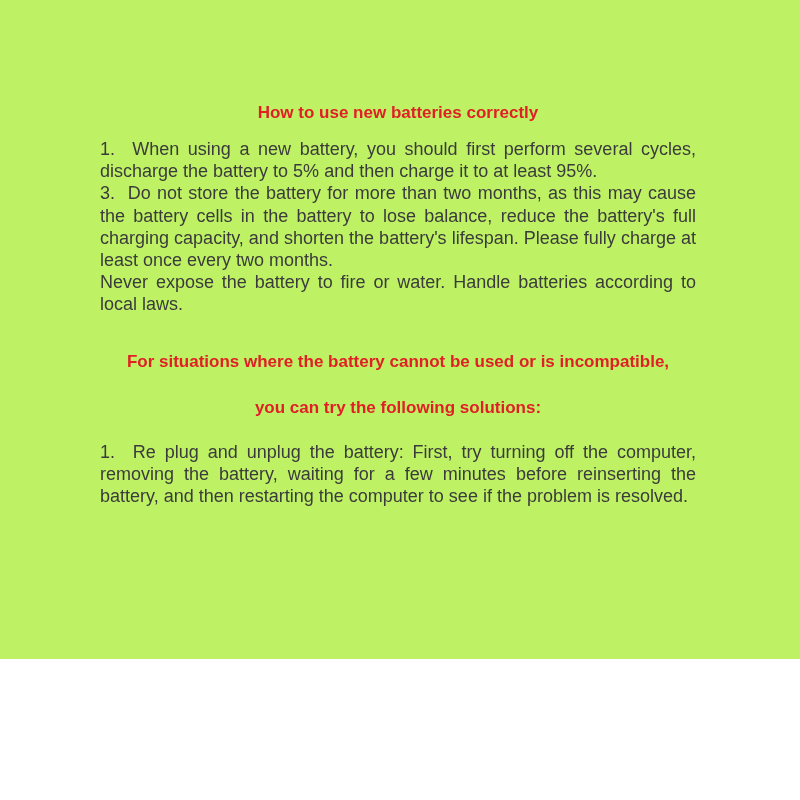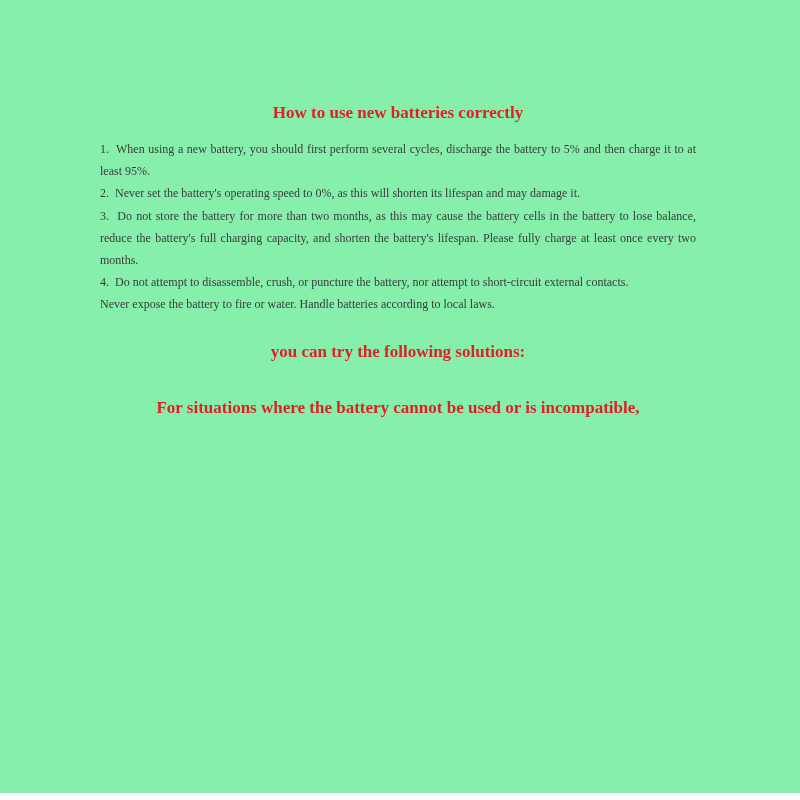--- a/index.html
+++ b/index.html
@@ -3,23 +3,23 @@
 <meta charset="utf-8">
 <style>
   html, body {
     margin: 0;
     padding: 0;
     background: #ffffff;
   }
   .page {
     position: relative;
     width: 800px;
-    height: 793px;
-    background: #86efac;
-    font-family: Liberation Serif, serif;
+    height: 659px;
+    background: #bef264;
+    font-family: Liberation Sans, sans-serif;
     overflow: hidden;
   }
   .content {
     position: absolute;
     top: 103px;
     left: 100px;
     width: 596px;
   }
   .doc-heading {
     color: #e01f26;
@@ -34,39 +34,38 @@
   }
   .heading-2 {
     margin-top: 36px;
   }
   .heading-3 {
     margin-top: 26px;
     margin-bottom: 23px;
   }
   .body-text {
     color: #3b3b3b;
-    font-size: 12px;
+    font-size: 18px;
     line-height: 22.2px;
     text-align: justify;
     white-space: pre-wrap;
     margin: 0;
   }
 </style>
 </head>
 <body>
 
 <div class="page">
   <div class="content">
 
     <h1 class="doc-heading heading-1">How to use new batteries correctly</h1>
 
     <p class="body-text">1.&nbsp; When using a new battery, you should first perform several cycles, discharge the battery to 5% and then charge it to at least 95%.</p>
-    <p class="body-text">2.&nbsp; Never set the battery's operating speed to 0%, as this will shorten its lifespan and may damage it.</p>
     <p class="body-text">3.&nbsp; Do not store the battery for more than two months, as this may cause the battery cells in the battery to lose balance, reduce the battery's full charging capacity, and shorten the battery's lifespan. Please fully charge at least once every two months.</p>
-    <p class="body-text">4.&nbsp; Do not attempt to disassemble, crush, or puncture the battery, nor attempt to short-circuit external contacts.</p>
     <p class="body-text">Never expose the battery to fire or water. Handle batteries according to local laws.</p>
 
+    <h2 class="doc-heading heading-2">For situations where the battery cannot be used or is incompatible,</h2>
     <h2 class="doc-heading heading-3">you can try the following solutions:</h2>
-    <h2 class="doc-heading heading-2">For situations where the battery cannot be used or is incompatible,</h2>
 
+    <p class="body-text">1.&nbsp; Re plug and unplug the battery: First, try turning off the computer, removing the battery, waiting for a few minutes before reinserting the battery, and then restarting the computer to see if the problem is resolved.</p>
 
   </div>
 </div>
 
 </body></html>

